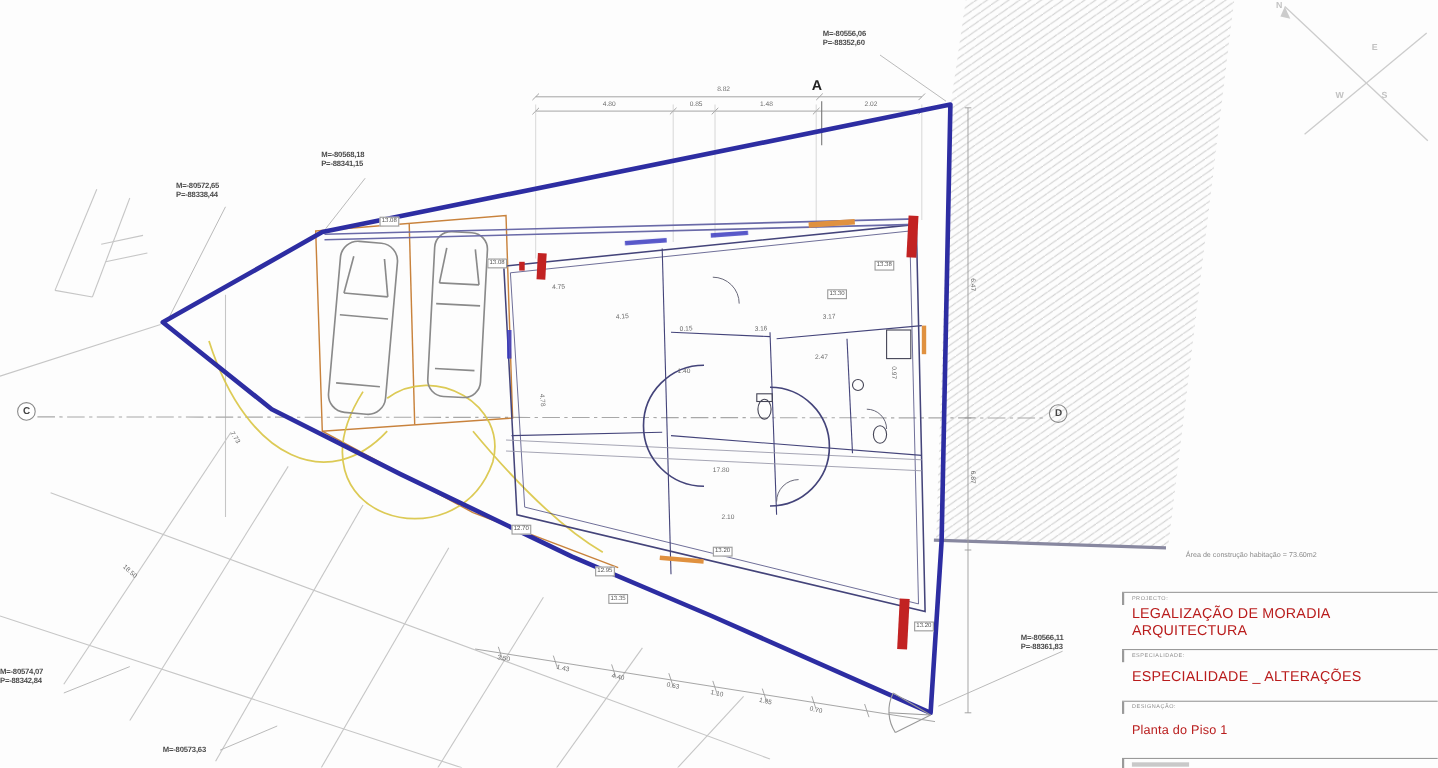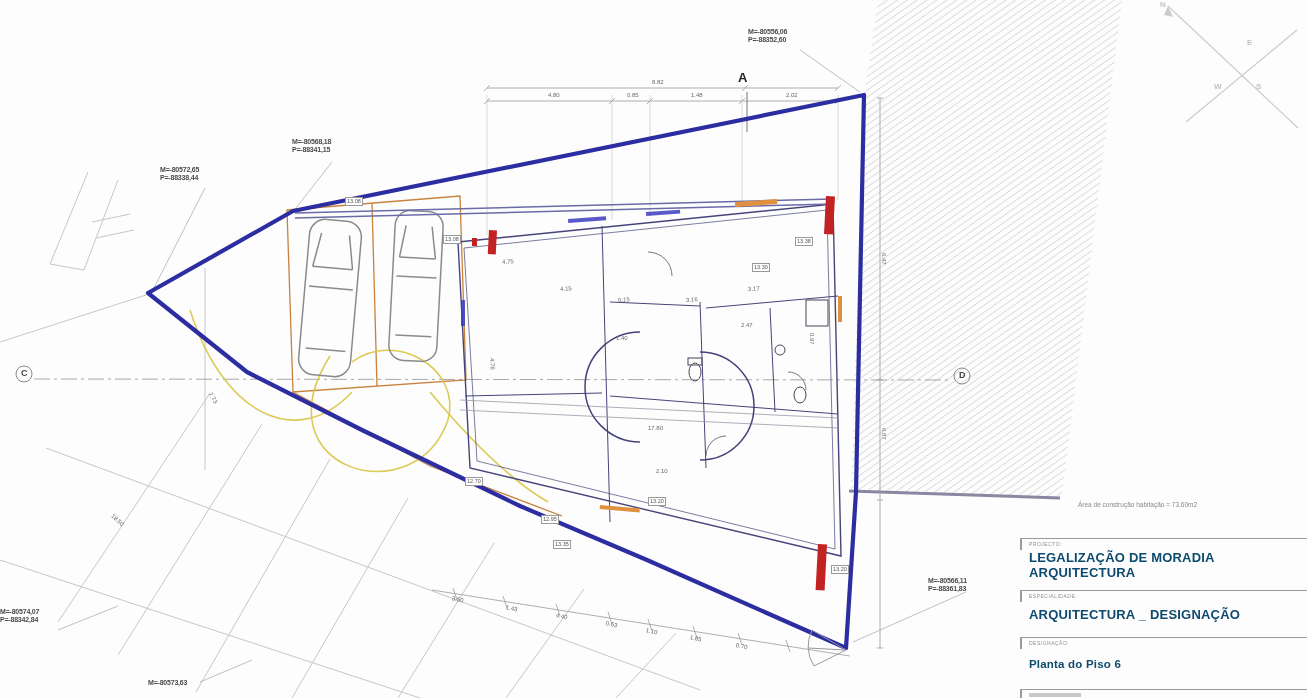--- a/index.html
+++ b/index.html
@@ -16,21 +16,21 @@
   .marker-letter{position:absolute;color:#222;font-weight:700;}
   .marker-a{font-size:13px;}
   .marker-c,.marker-d{font-size:9px;color:#444;}
   .note{position:absolute;left:1078px;top:501px;font-size:6.5px;color:#8a8a8a;white-space:nowrap;}
   .compass-letter{position:absolute;font-size:8px;color:#c2c2c2;font-weight:600;}
   
   .tb{position:absolute;left:1020px;top:532px;width:287px;height:166px;}
   .tb-sec{position:absolute;left:0;right:0;border-top:1.5px solid #9a9a9a;}
   .tb-tick{position:absolute;left:0;top:0;width:1.5px;height:11px;background:#9a9a9a;}
   .tb-label{position:absolute;left:9px;top:2px;font-size:5px;color:#8f8f8f;letter-spacing:0.5px;}
-  .tb-title{position:absolute;left:9px;font-weight:700;color:#0c4a6e;font-size:13px;
+  .tb-title{position:absolute;left:9px;font-weight:400;color:#b91c1c;font-size:13px;
             letter-spacing:0.2px;white-space:nowrap;}
   .tb-title.small{font-size:11.5px;}
   .greek{position:absolute;left:9px;top:3px;width:52px;height:4px;background:#c9c9c9;}
 </style>
 </head>
 <body>
 
 <div class="canvas">
 
   <svg width="1307" height="698" viewBox="0 0 1307 698">
@@ -289,26 +289,26 @@
   <div class="tb">
     <div class="tb-sec" style="top:6px;height:52px;">
       <span class="tb-tick"></span>
       <span class="tb-label">PROJECTO:</span>
       <span class="tb-title" style="top:11px;">LEGALIZAÇÃO DE MORADIA</span>
       <span class="tb-title" style="top:26px;">ARQUITECTURA</span>
     </div>
     <div class="tb-sec" style="top:58px;height:47px;">
       <span class="tb-tick"></span>
       <span class="tb-label">ESPECIALIDADE:</span>
-      <span class="tb-title" style="top:16px;">ARQUITECTURA _ DESIGNAÇÃO</span>
+      <span class="tb-title" style="top:16px;">ESPECIALIDADE _ ALTERAÇÕES</span>
     </div>
     <div class="tb-sec" style="top:105px;height:52px;">
       <span class="tb-tick"></span>
       <span class="tb-label">DESIGNAÇÃO:</span>
-      <span class="tb-title small" style="top:20px;">Planta do Piso 6</span>
+      <span class="tb-title small" style="top:20px;">Planta do Piso 1</span>
     </div>
     <div class="tb-sec" style="top:157px;height:9px;">
       <span class="tb-tick"></span>
       <span class="greek"></span>
     </div>
   </div>
 
 </div>
 
 </body></html>

